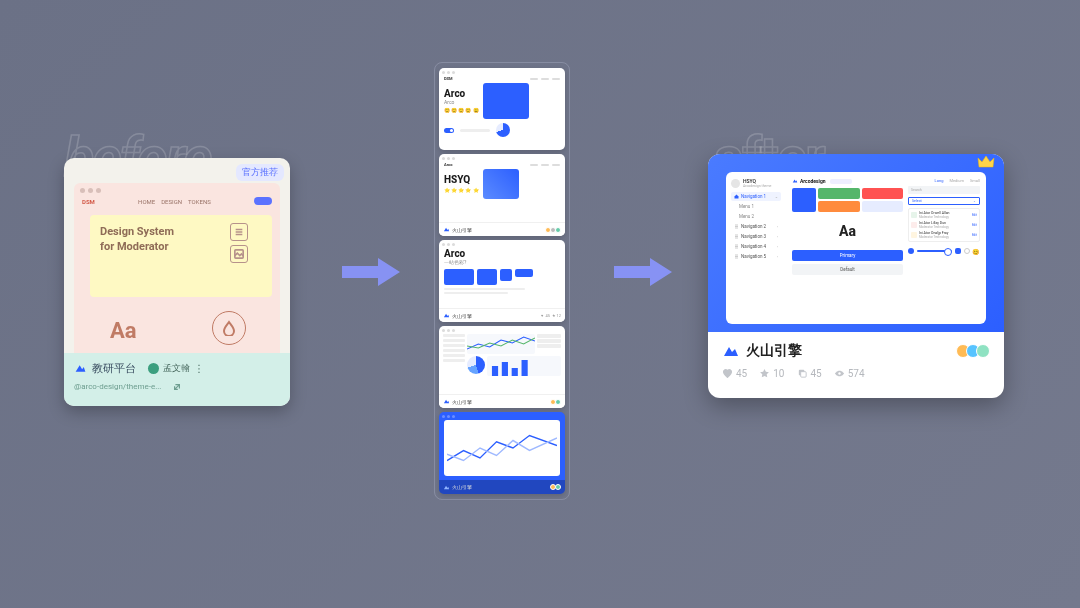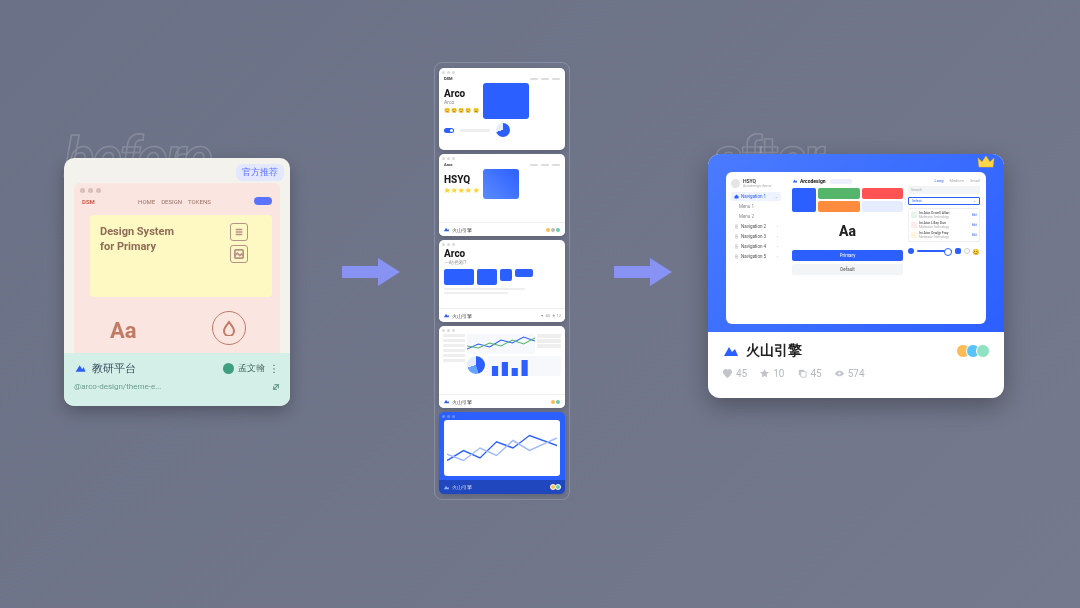--- a/index.html
+++ b/index.html
@@ -78,21 +78,21 @@
 .bc-hero-ic svg{width:10px;height:10px;stroke:#b6928b;fill:none;stroke-width:2;}
 .bc-hero-ic.img svg{fill:#b6928b;}
 .bc-aa{position:absolute;bottom:10px;left:36px;font-size:22px;font-weight:700;color:#c07b65;}
 .bc-drop{
   position:absolute;bottom:8px;right:34px;width:34px;height:34px;border:1.5px solid #c07b65;border-radius:50%;
   display:flex;align-items:center;justify-content:center;
 }
 .bc-drop svg{width:16px;height:16px;fill:none;stroke:#c07b65;stroke-width:2;}
 
 .bc-footer{background:#d3efe8;flex:1;padding:8px 10px;}
-.bc-footer-row{display:flex;justify-content:space-between;align-items:center;gap:12px;}
+.bc-footer-row{display:flex;justify-content:flex-start;align-items:center;gap:12px;}
 .bc-footer-row.sub{margin-top:6px;}
 .bc-title{display:flex;align-items:center;gap:5px;font-size:11px;color:#374a5e;font-weight:500;}
 .bc-logo-ic{width:13px;height:13px;}
 .bc-author{display:flex;align-items:center;gap:4px;font-size:9px;color:#4a6b61;}
 .bc-avatar{width:11px;height:11px;border-radius:50%;background:#3c9f7f;}
 .bc-more{color:#4a6b61;font-size:10px;letter-spacing:1px;}
 .bc-link{font-size:8px;color:#6e9e90;}
 .bc-ext-ic{width:8px;height:8px;stroke:#6e9e90;fill:none;stroke-width:1.5;}
 
 
@@ -266,21 +266,21 @@
       <span class="bc-links">
         <span>HOME</span>
         <span>DESIGN</span>
         <span>TOKENS</span>
       </span>
       <span class="bc-pill"></span>
     </div>
     <div class="bc-hero">
       <div class="bc-hero-left">
         <span>Design System</span><br>
-        <span>for Primary</span>
+        <span>for Moderator</span>
       </div>
       <div class="bc-hero-right">
         <div class="bc-hero-ic">
             <svg viewBox="0 0 12 12">
               <path d="M2 3h8M2 6h8M2 9h8"></path>
             </svg>
           </div>
         <div class="bc-hero-ic img">
             <svg viewBox="0 0 12 12">
               <rect x="1" y="1" width="10" height="10" rx="1" fill="none"></rect>

